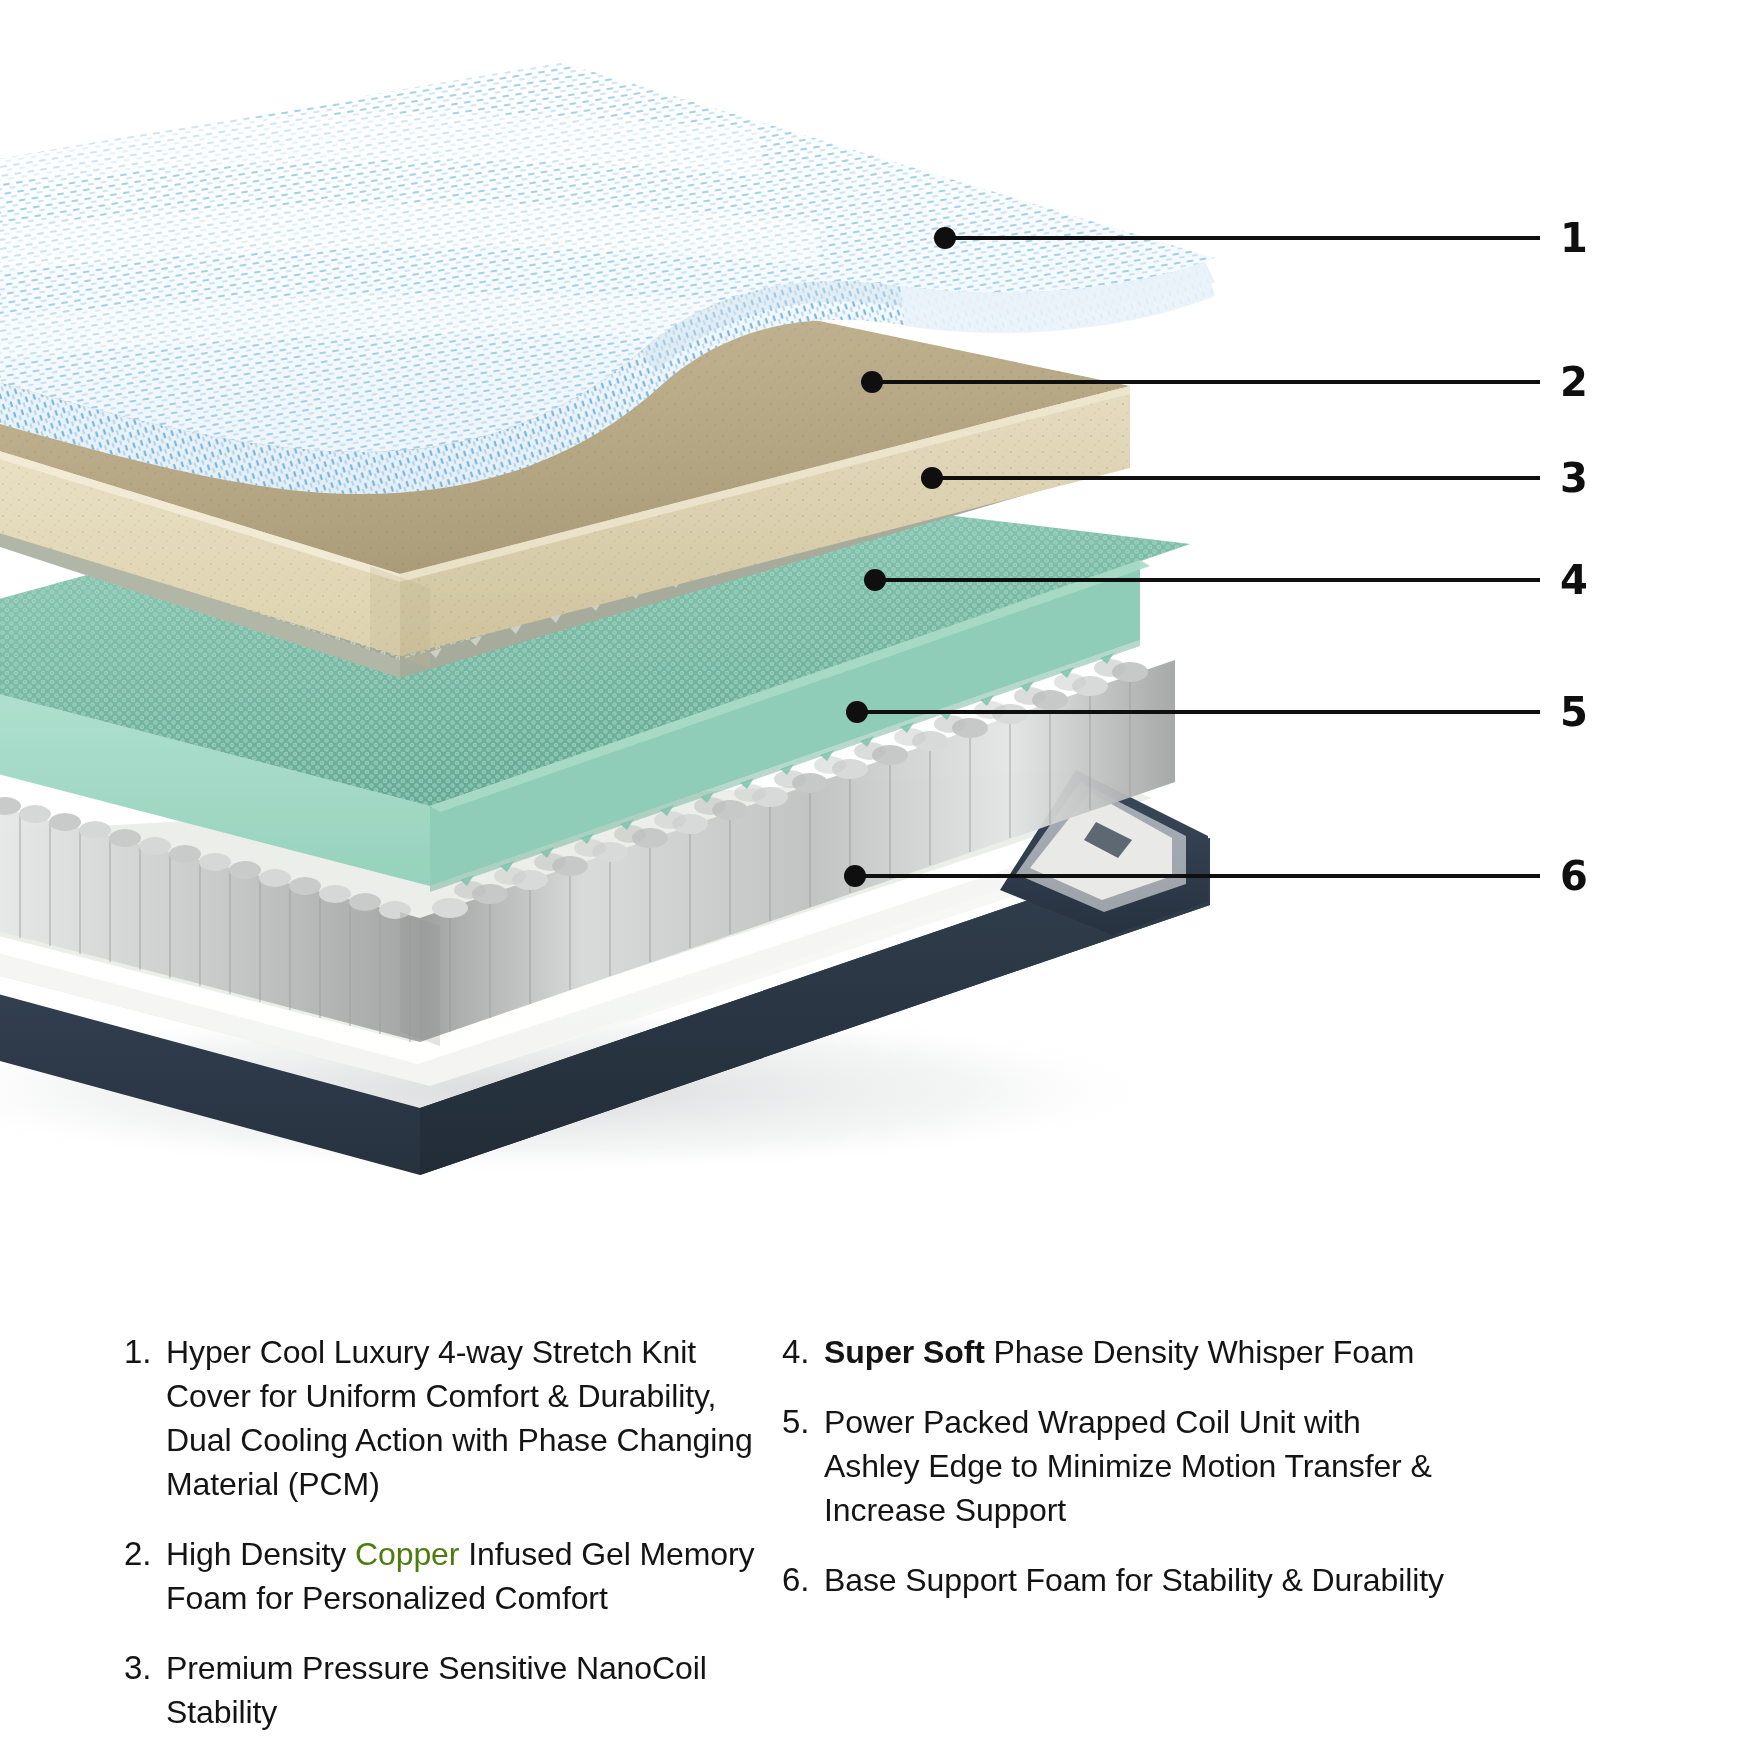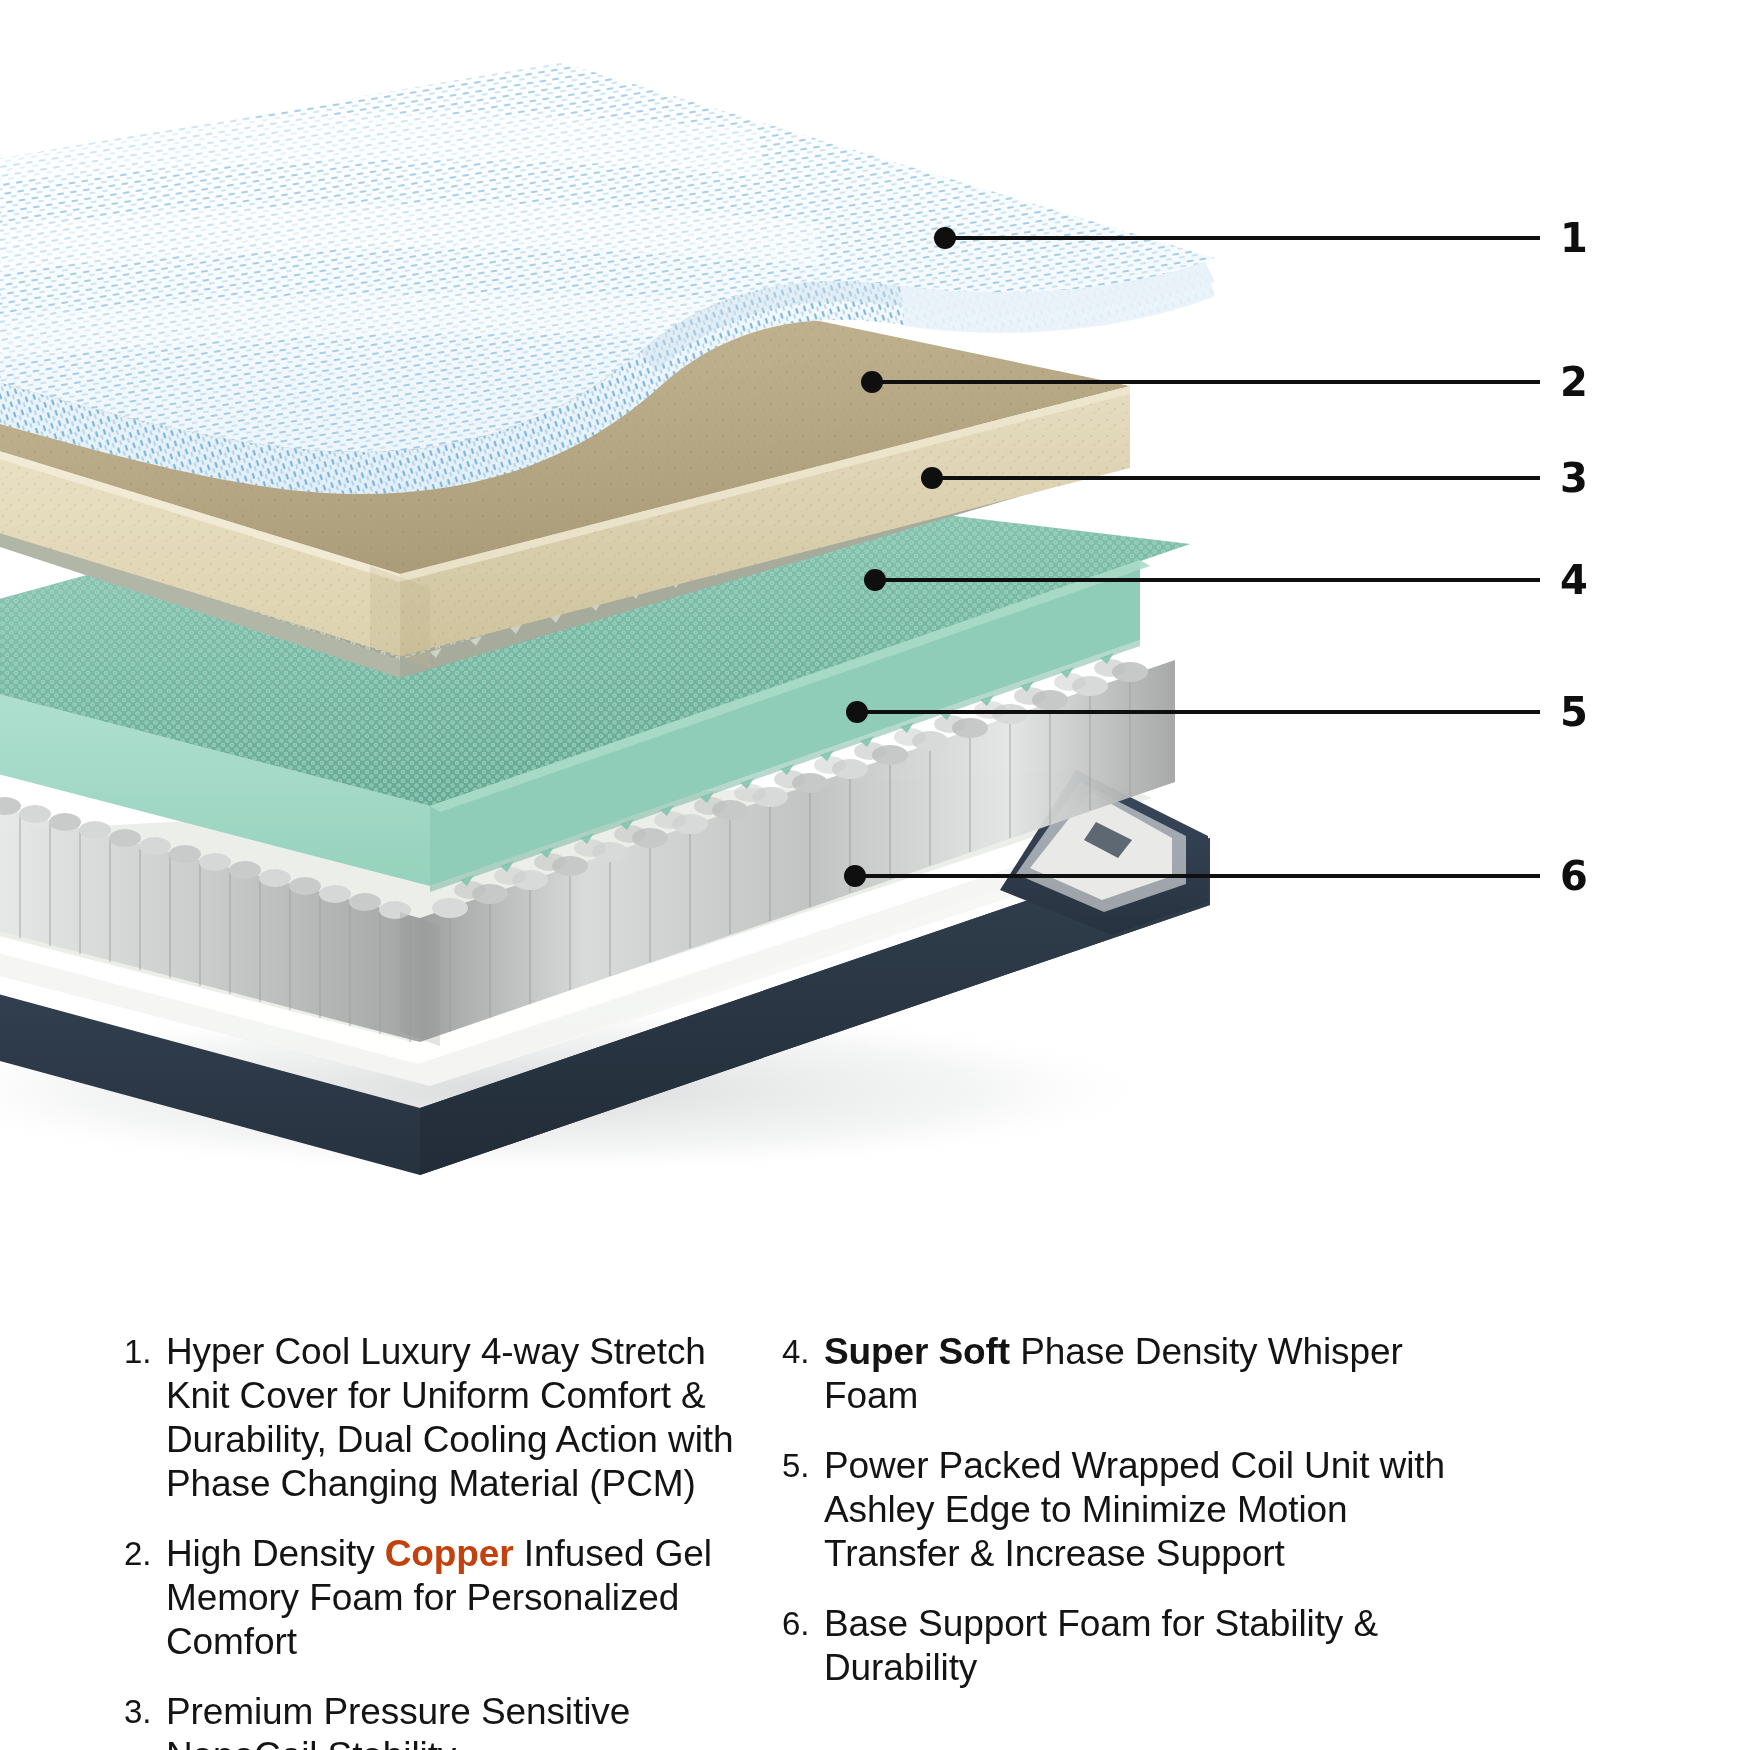--- a/index.html
+++ b/index.html
@@ -69,27 +69,27 @@
   .legend-index {
     flex: 0 0 auto;
     width: 42px;
     font-size: 33px;
     line-height: 44px;
     color: #141414;
     font-family: "Liberation Sans", sans-serif;
   }
   .legend-text {
     flex: 1 1 auto;
-    font-size: 37px;
+    font-size: 32px;
     line-height: 44px;
     color: #141414;
     font-family: "Liberation Sans", sans-serif;
     letter-spacing: -0.1px;
   }
-  .legend-text .copper { color: #c2410c; font-weight: 700; }
+  .legend-text .copper { color: #4d7c0f; font-weight: 400; }
 </style>
 </head>
 <body>
 
 <div id="stage">
 
   <div id="illustration">
     <svg viewBox="0 0 1750 1180" xmlns="http://www.w3.org/2000/svg">
       <defs>
 

